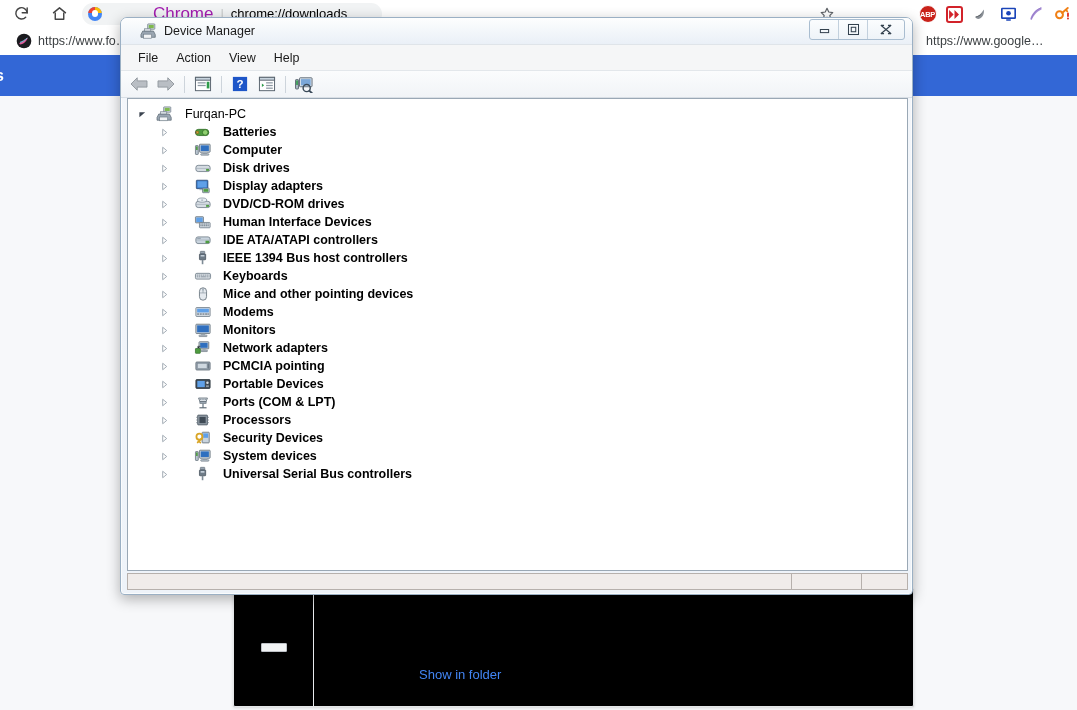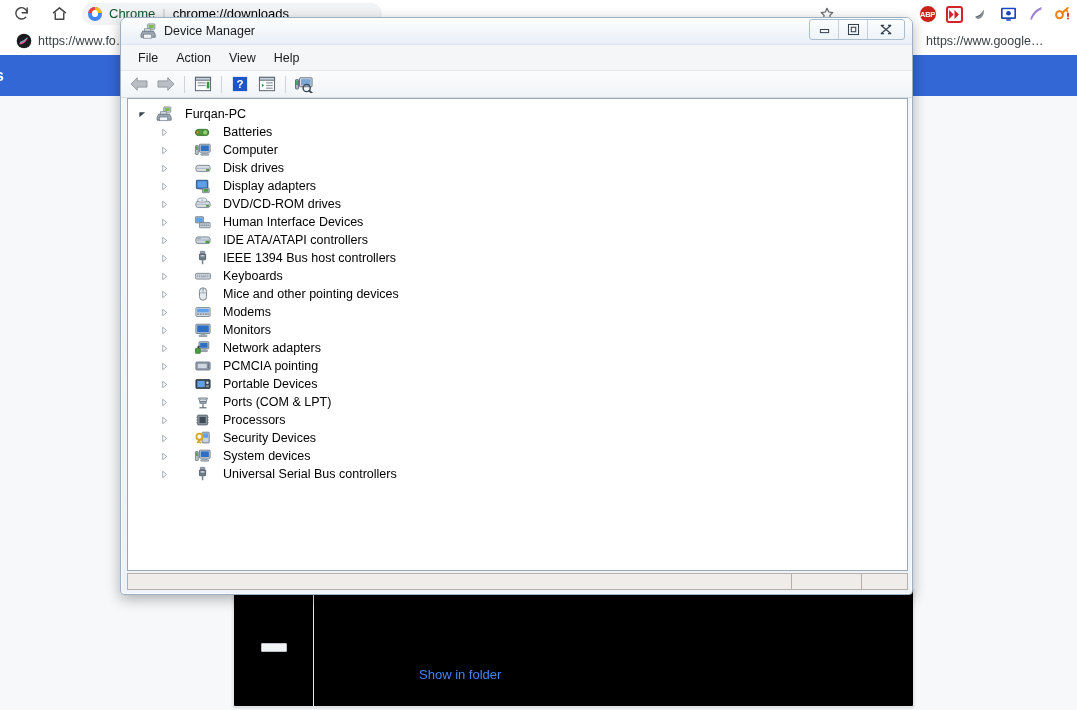--- a/index.html
+++ b/index.html
@@ -36,21 +36,21 @@
     overflow: hidden;
   }
   .omni-favicon::before {
     content: ""; position: absolute; left: 0; top: 0; width: 100%; height: 48%;
     background: linear-gradient(90deg,#ea4335 0 50%, #fbbc05 50% 100%);
   }
   .omni-favicon::after {
     content: ""; position: absolute; left: 28%; top: 28%; width: 44%; height: 44%;
     border-radius: 50%; background: #fff;
   }
-  .omni-label { font-size: 13px; color: #14532d; white-space: nowrap; }
+  .omni-label { font-size: 17px; color: #a21caf; white-space: nowrap; margin-left: 44px; }
   .omni-sep { color: #c6c8ca; margin: 0 7px; font-size: 13px; }
   .omni-url { font-size: 13px; color: #000000; white-space: nowrap; }
   .star-btn {
     position: absolute; left: 816px; top: 3px;
     width: 21px; height: 21px;
     display: flex; align-items: center; justify-content: center;
   }
 
   .ext-tray { position: absolute; right: 2px; top: 2px; height: 24px;
               display: flex; align-items: center; gap: 2px; }
@@ -155,21 +155,21 @@
     position: absolute; left: 6px; top: 80px;
     width: 781px; height: 473px;
     background: #ffffff;
     border: 1px solid #9aa8b5;
   }
   .tree { padding: 6px 0 0 8px; }
   .node {
     height: 18px; display: flex; align-items: center;
     font-size: 12.5px; color: #000; white-space: nowrap; gap: 7px;
   }
-  .node.child { padding-left: 22px; }
+  .node.child { padding-left: 22px; font-weight: bold; }
   .twisty { width: 13px; display: flex; align-items: center; justify-content: center; flex: 0 0 auto; }
   .dots { width: 9px; height: 18px; flex: 0 0 auto;
           background-image: radial-gradient(circle, #9aa0a6 0.6px, transparent 0.7px);
           background-size: 2px 2px; background-position: 3px 0;
           background-repeat: repeat-y; opacity: .75; }
   .nico { width: 18px; height: 16px; margin-right: 4px; flex: 0 0 auto; }
   .nlabel { line-height: 18px; }
 
   .dm-status {
     position: absolute; left: 6px; top: 555px;

